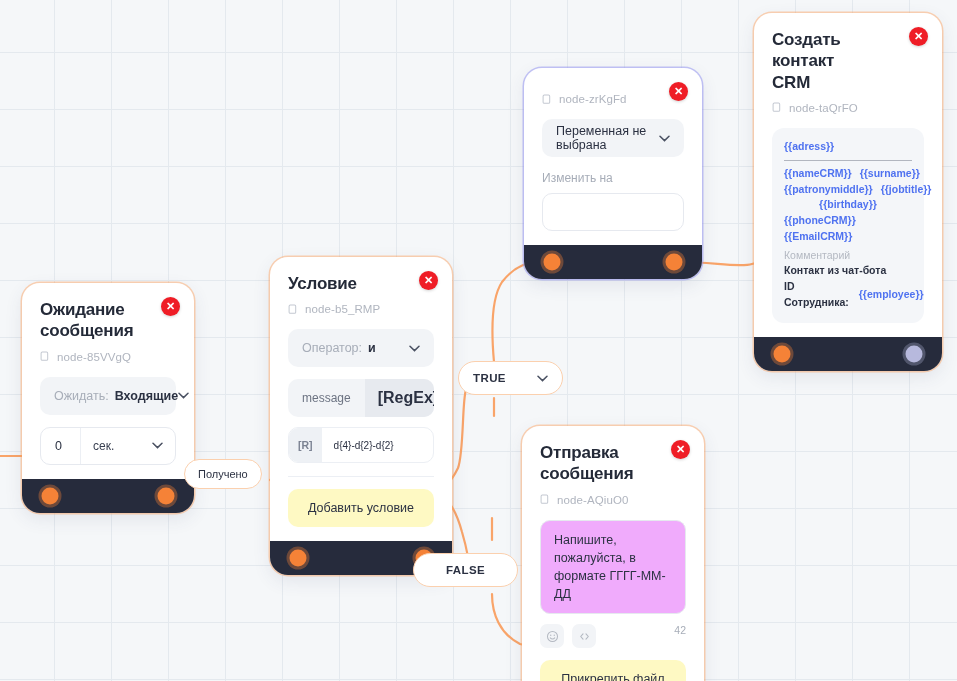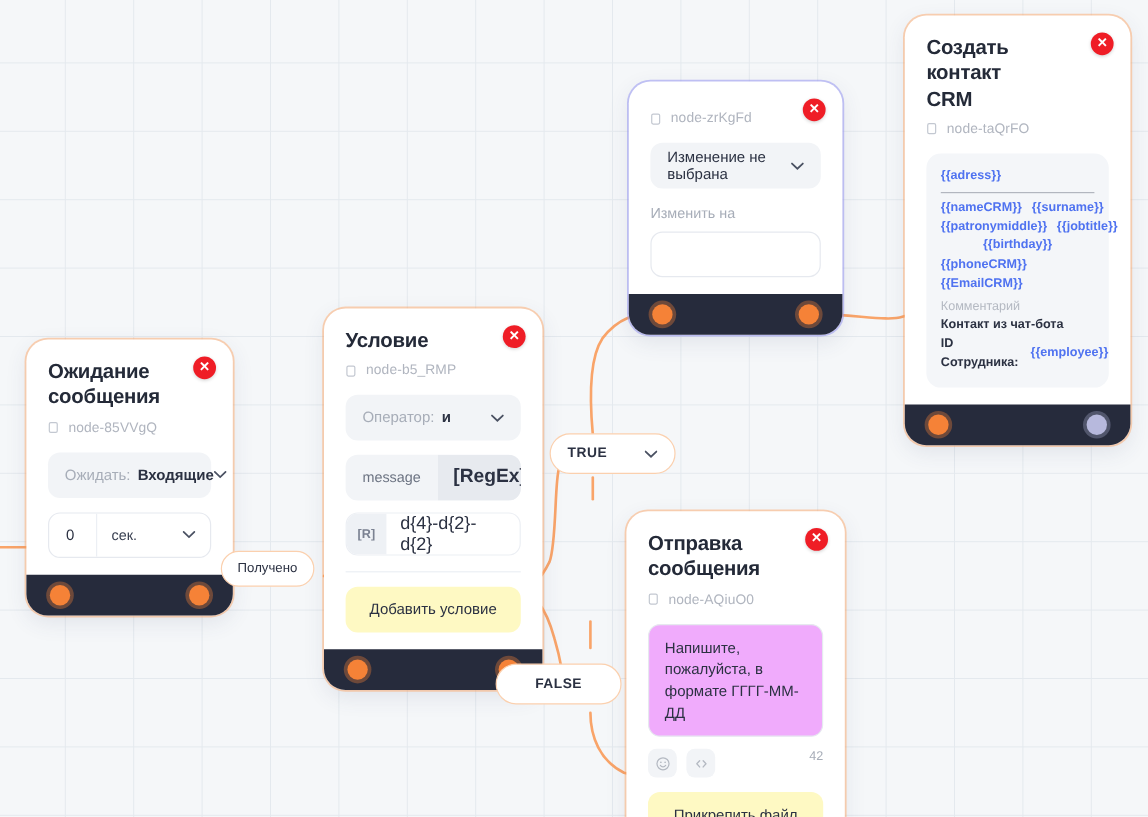--- a/index.html
+++ b/index.html
@@ -100,21 +100,21 @@
   .cond-row .op {
     flex: 0 0 auto; background: #e7eaef; display: flex; align-items: center; gap: 7px;
     padding: 0 11px 0 13px; font-size: 16px; font-weight: 700; color: #2b3142; cursor: pointer;
   }
   .trash { width: 13px; height: 14px; }
   .regex-row {
     margin-top: 10px; height: 36px; border-radius: 10px;
     border: 1.3px solid #eceff4; background:#fff; display: flex; align-items: stretch; overflow: hidden;
   }
   .regex-row .tag { flex:0 0 auto; background:#eef1f5; display:flex; align-items:center; padding:0 9px; font-size:10.5px; color:#7b8292; font-weight:600; }
-  .regex-row .val { flex:1 1 auto; display:flex; align-items:center; padding:0 12px; font-size:15px; color:#2b3142; }
+  .regex-row .val { flex:1 1 auto; display:flex; align-items:center; padding:0 12px; font-size:10px; color:#2b3142; }
   .divider { height:1px; background:#eceff4; margin:13px 0 0 0; }
   .btn-grey {
     margin-top: 12px; height: 38px; border-radius: 10px; background: #fef9c3;
     display: flex; align-items: center; justify-content: center;
     font-size: 12.5px; font-weight: 400; color: #2b3142; cursor: pointer;
   }
 
   
   .msg-box {
     margin-top: 14px; min-height: 62px; border-radius: 10px;
@@ -255,21 +255,21 @@
   <div class="node sel" style="left:524px; top:68px; width:178px;">
     <div class="node-body" style="position:relative;">
       <div class="close-btn">✕</div>
       <div class="node-id">
         <svg class="copy-ico" viewBox="0 0 12 12">
           <rect x="1.2" y="1.2" width="7.2" height="9" rx="1.3" fill="none" stroke="#c3c8d1" stroke-width="1.1"></rect>
         </svg>
         <span>node-zrKgFd</span>
       </div>
       <div class="field-grey">
-        <span>Изменение не выбрана</span>
+        <span>Переменная не выбрана</span>
         <svg class="chev" viewBox="0 0 11 7">
             <path d="M1 1.3L5.5 5.6 10 1.3" fill="none" stroke="#4a5162" stroke-width="1.5" stroke-linecap="round"></path>
           </svg>
       </div>
       <div class="label-sm">Изменить на</div>
       <div class="field-white" style="margin-top:8px;"></div>
     </div>
     <div class="node-foot">
       <div class="port on l"></div>
       <div class="port on r"></div>

